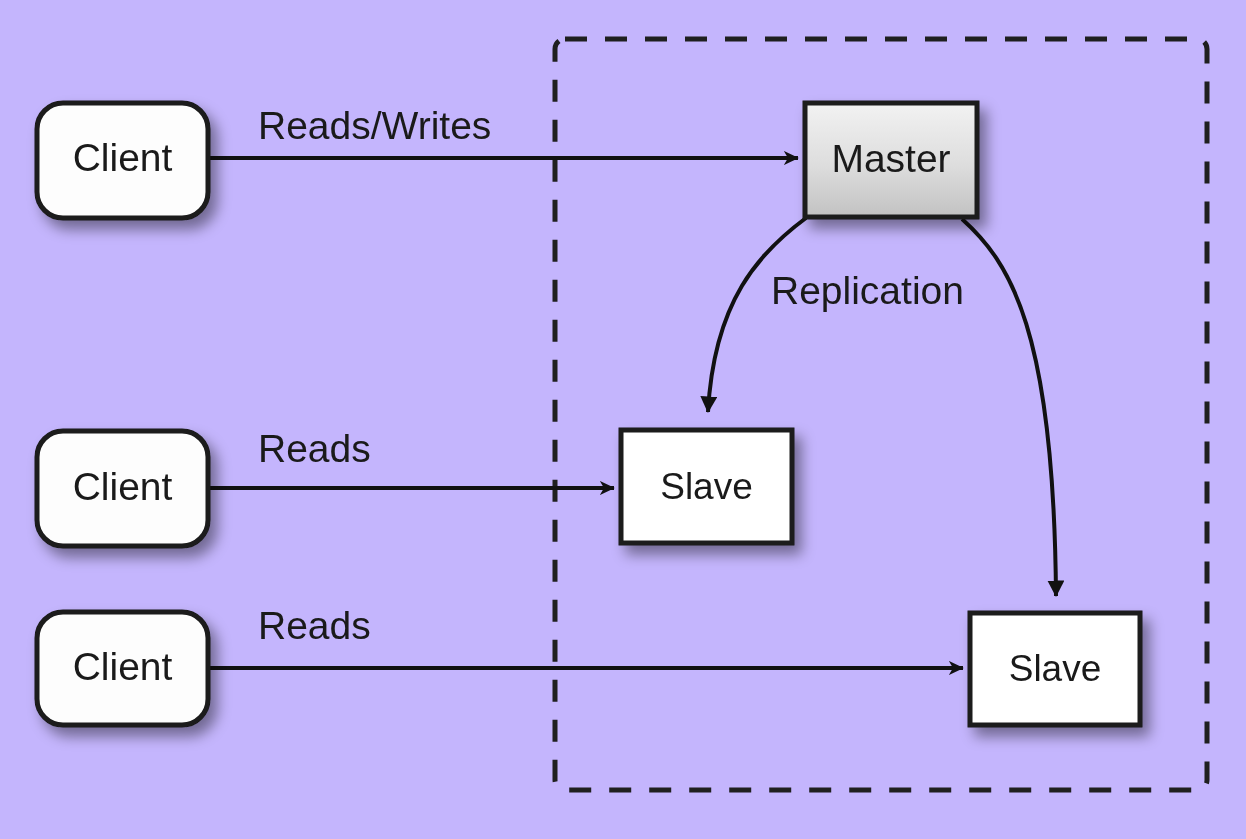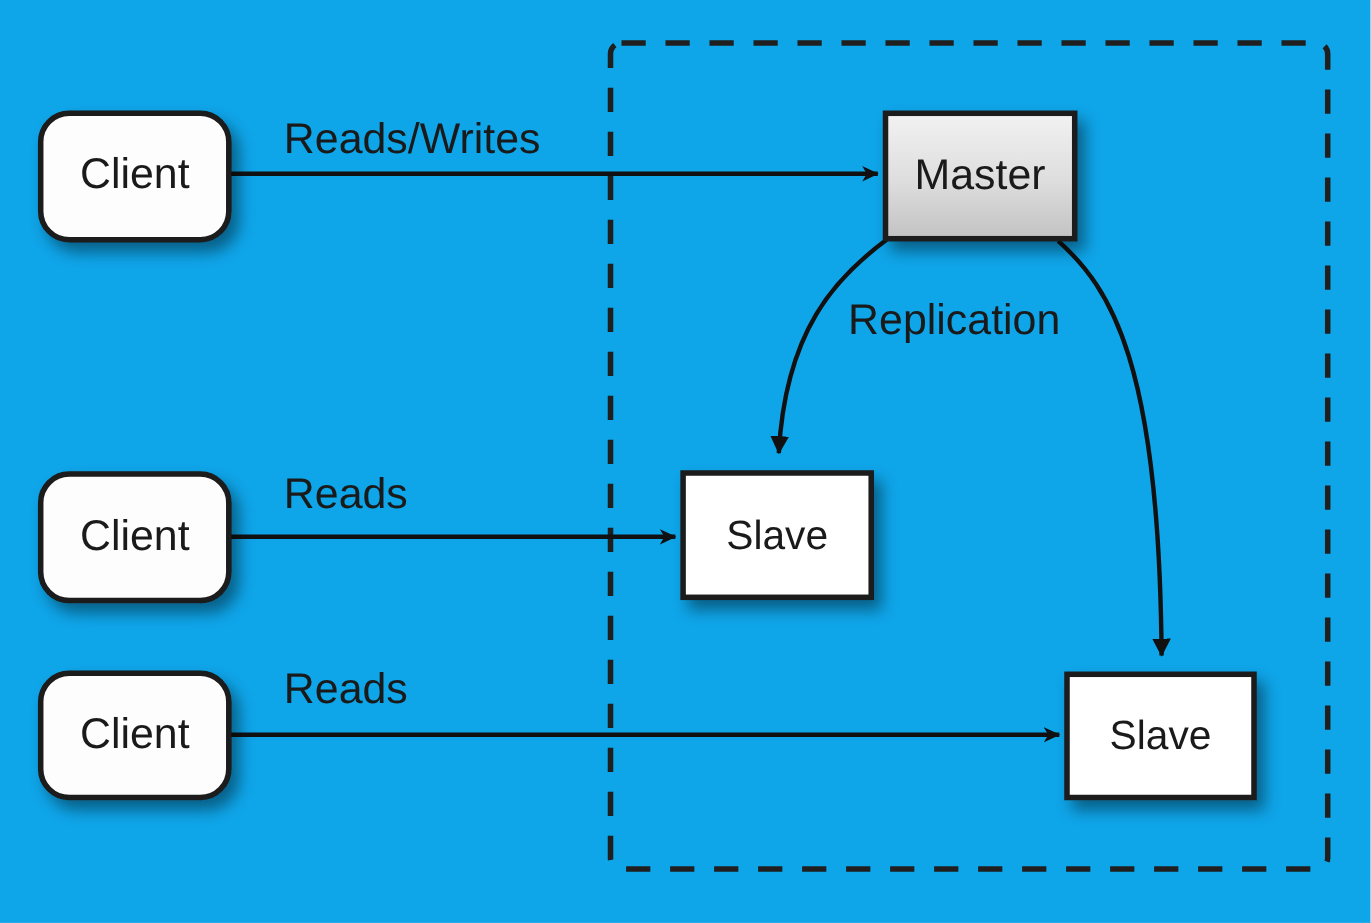--- a/index.html
+++ b/index.html
@@ -7,21 +7,21 @@
     padding: 0;
     background: #ffffff;
   }
   body {
     font-family: "Liberation Sans", sans-serif;
   }
   #canvas {
     position: relative;
     width: 1246px;
     height: 839px;
-    background: #0ea5e9;
+    background: #c4b5fd;
     overflow: hidden;
   }
   #diagram-svg {
     position: absolute;
     top: 0;
     left: 0;
     width: 1246px;
     height: 839px;
   }
   .node-label {

